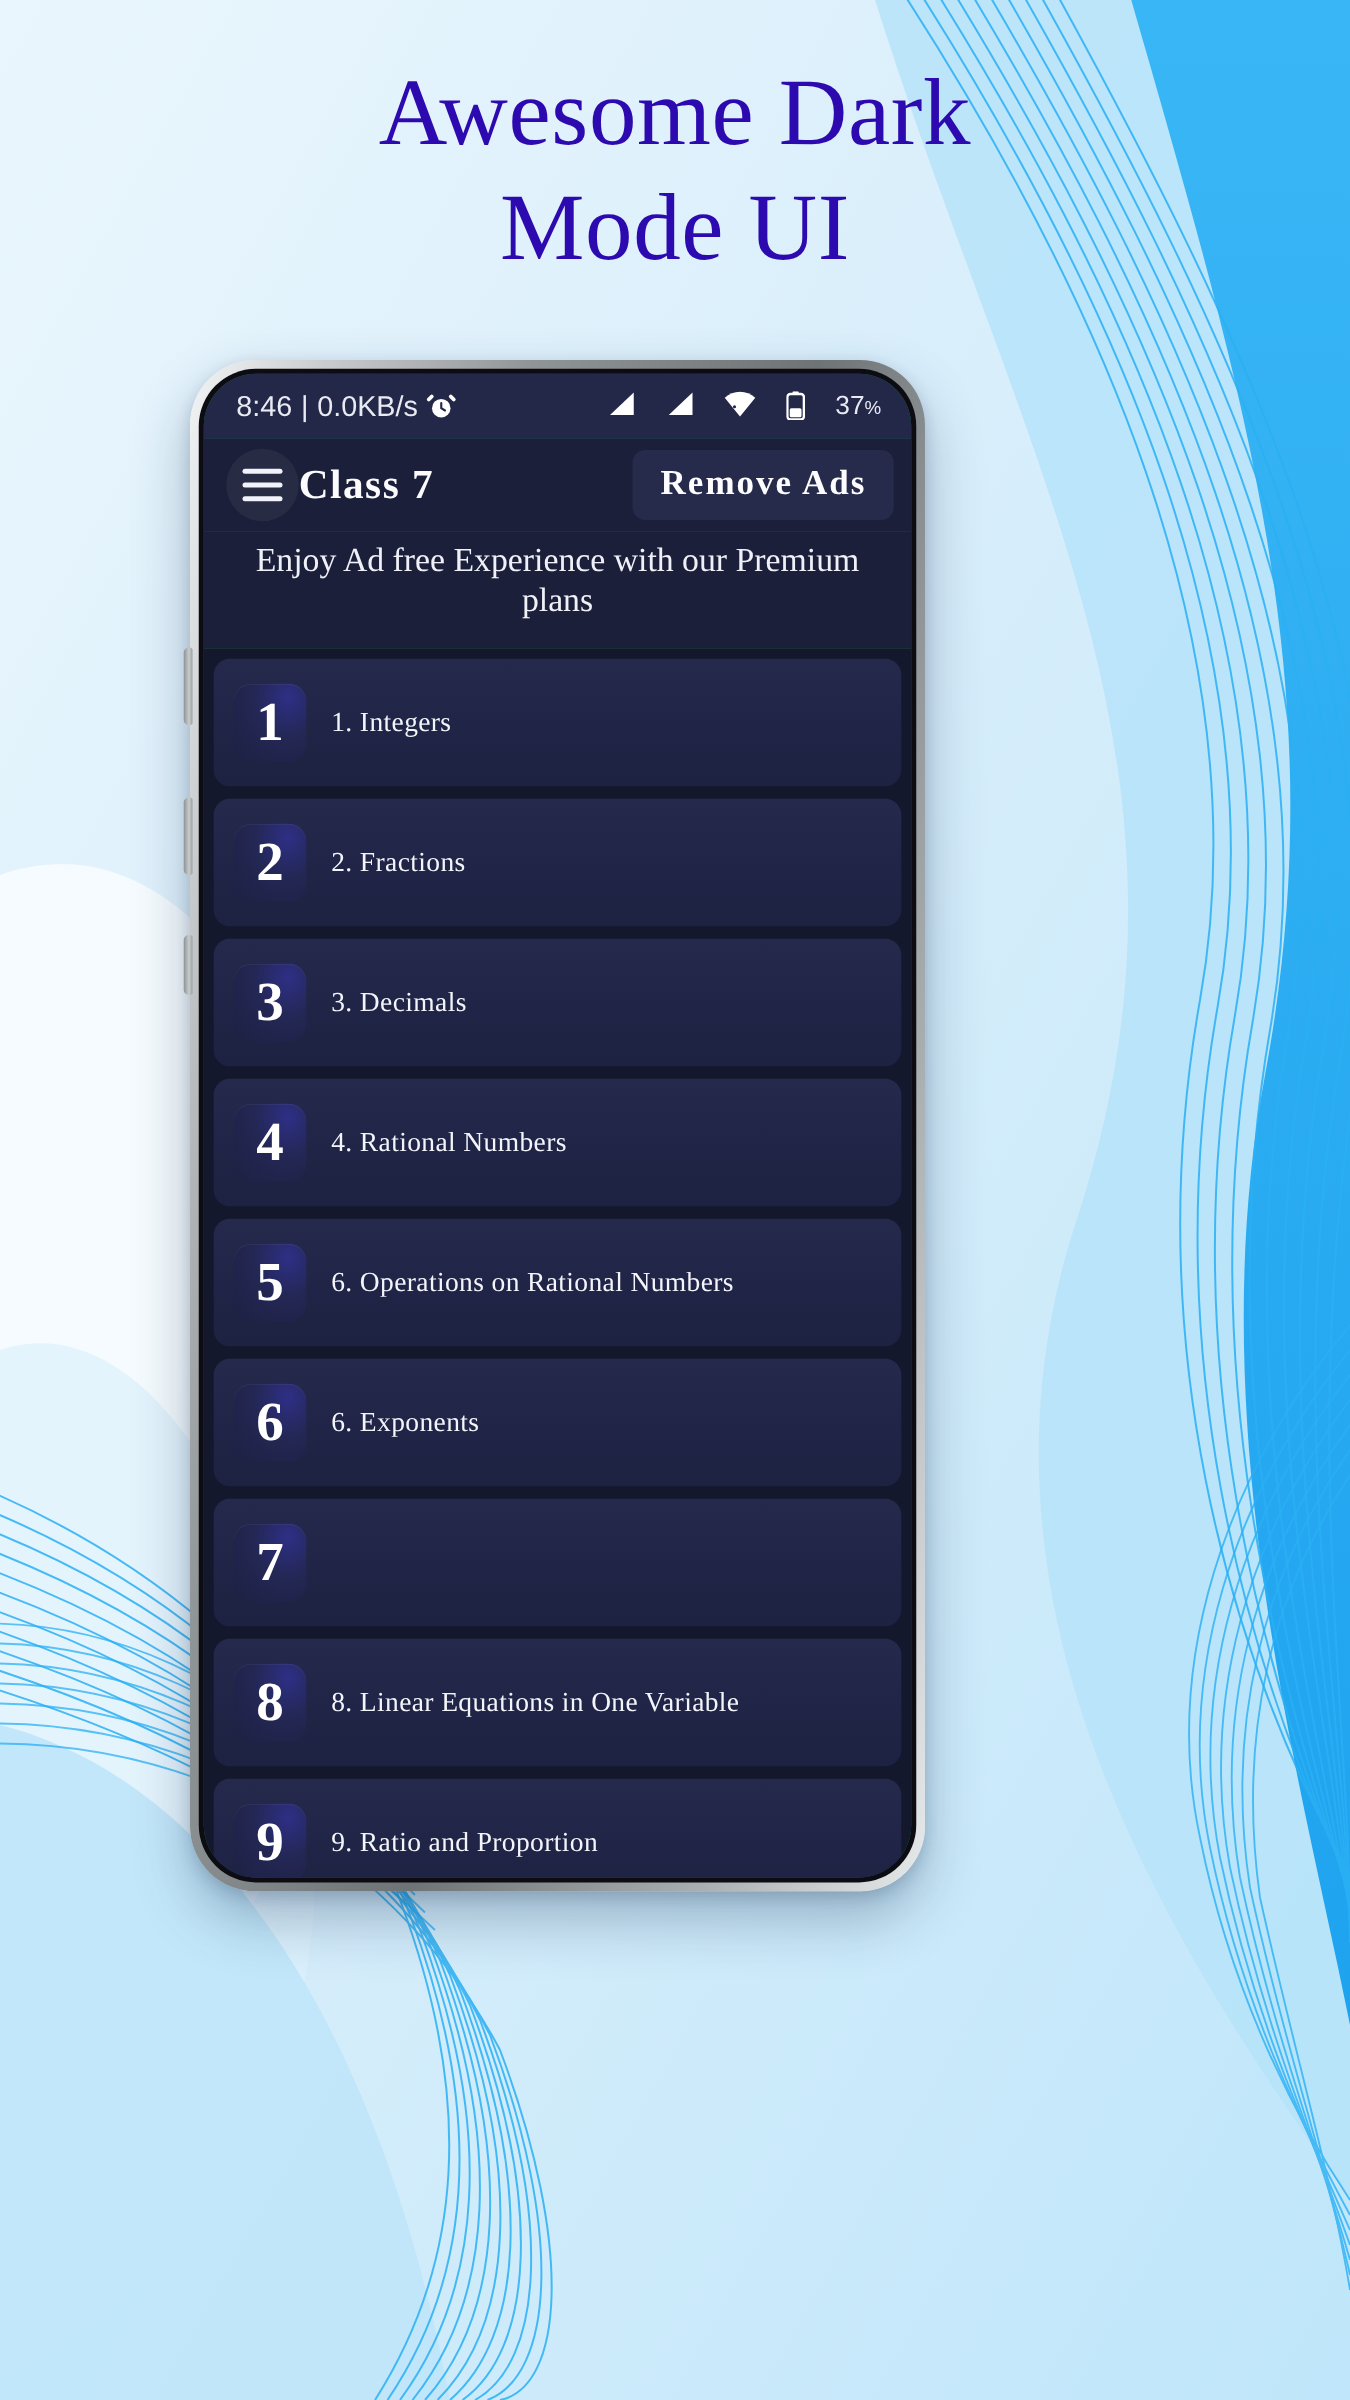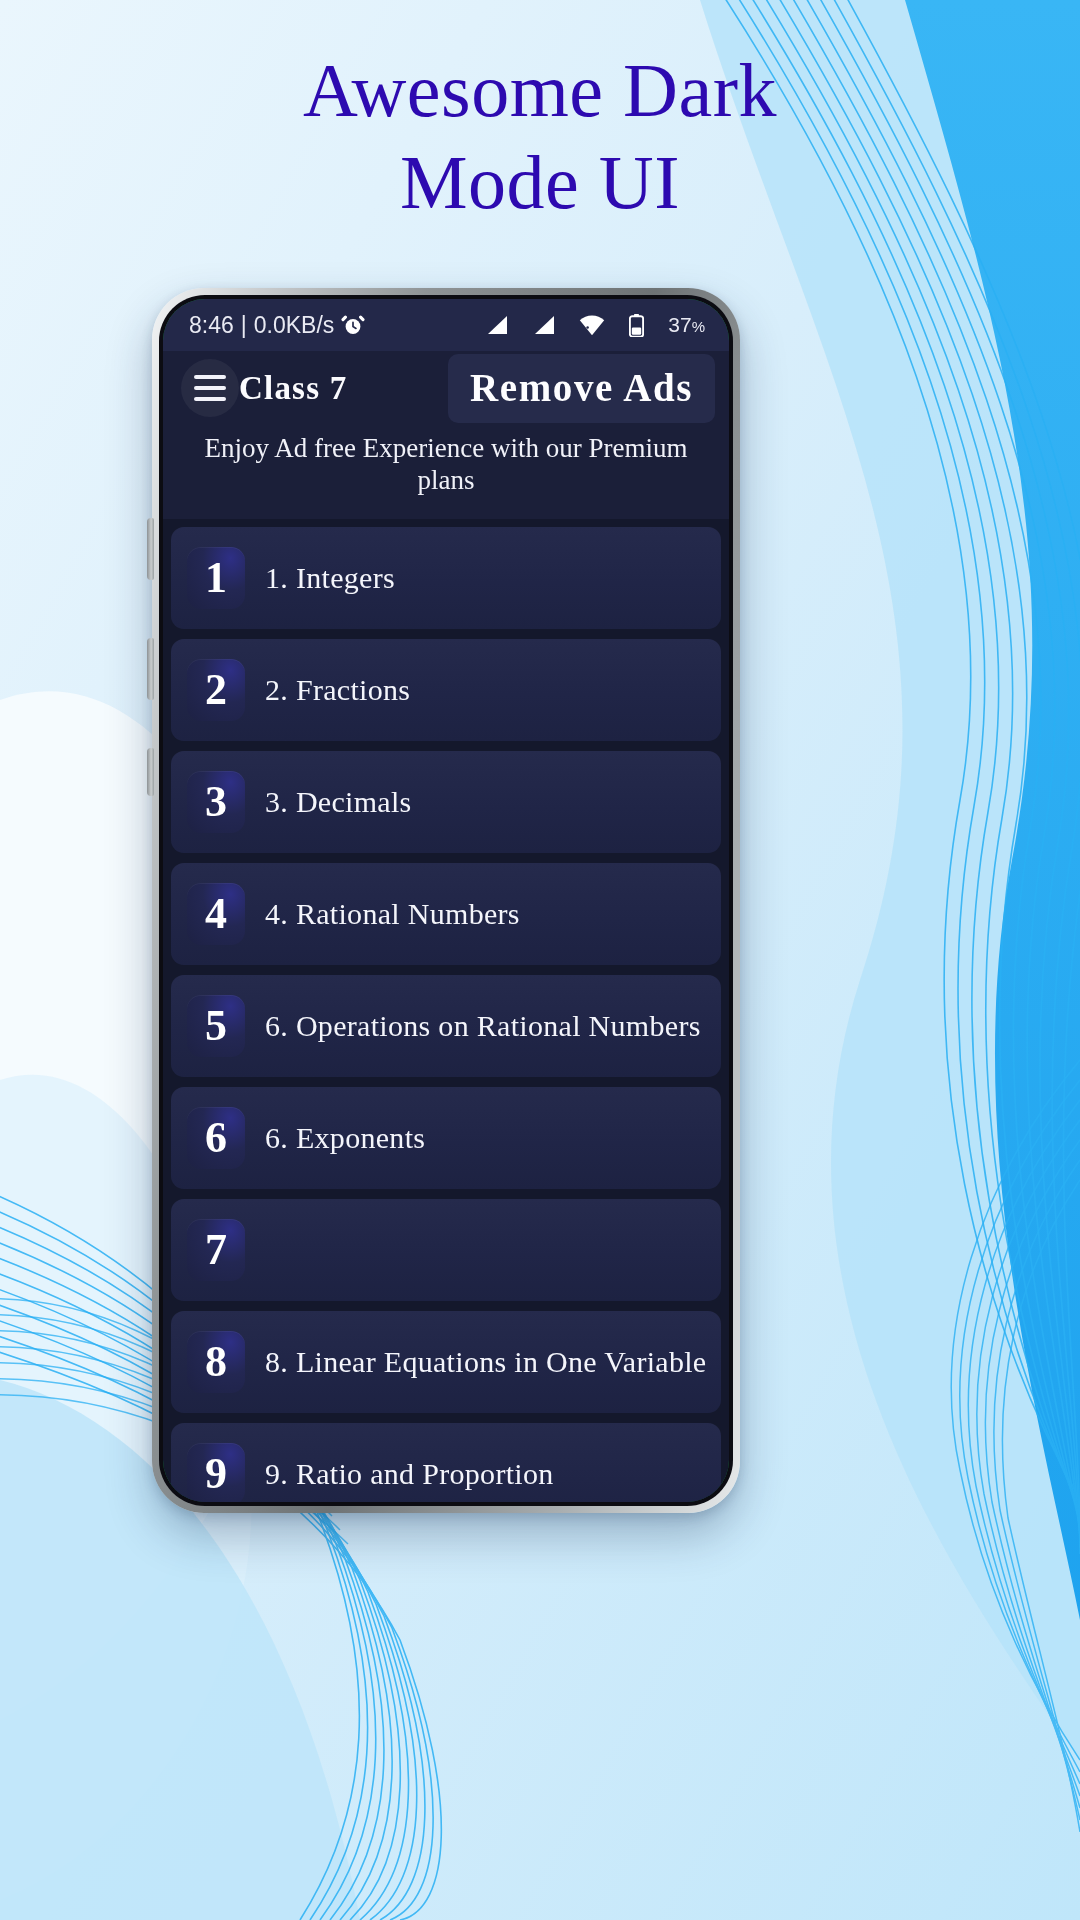--- a/index.html
+++ b/index.html
@@ -65,21 +65,21 @@
   #statusbar {
     height:52px; flex:0 0 52px;
     background:#232849;
     display:flex; align-items:center;
     padding:0 24px 0 26px;
     color:#e9eaf3;
     font-size:23px;
     font-family:"Liberation Sans", sans-serif;
   }
   #status-left { display:flex; align-items:center; gap:7px; white-space:nowrap; }
-  #status-right { margin-left:auto; display:flex; align-items:center; gap:24px; }
+  #status-right { margin-left:auto; display:flex; gap:24px; }
   .sig { display:block; }
   .batt-pct { font-size:21px; }
   .batt-pct .pct { font-size:15px; }
 
   
   #appbar {
     flex:0 0 74px;
     background:#1b1f39;
     display:flex; align-items:center;
     padding:0 14px 0 18px;
@@ -93,21 +93,21 @@
   }
   #menu-btn span { display:block; width:32px; height:4px; border-radius:2px; background:#f2f3fa; }
   #app-title {
     color:#fbfbfe; font-size:33px; font-weight:bold;
     letter-spacing:1.2px; white-space:nowrap;
   }
   #remove-ads {
     margin-left:auto;
     background:#262b4b;
     color:#fdfdff;
-    font-size:39px; font-weight:bold;
+    font-size:28px; font-weight:bold;
     letter-spacing:1.6px;
     padding:11px 22px 13px;
     border-radius:10px;
     white-space:nowrap;
     cursor:pointer;
   }
 
   
   #promo-strip {
     flex:0 0 auto;
@@ -142,21 +142,21 @@
     background:radial-gradient(ellipse at 75% 18%, #2e2f86 0%, #232753 45%, #1d2143 100%);
     display:flex; align-items:center; justify-content:center;
     color:#ffffff;
     font-size:44px; font-weight:bold;
     line-height:1;
     box-shadow:inset 0 1px 0 rgba(255,255,255,.05);
   }
   .ch-label {
     margin-left:20px;
     color:#f4f5fb;
-    font-size:30px;
+    font-size:22px;
     letter-spacing:.3px;
     white-space:nowrap;
   }
 </style>
 </head>
 <body>
 
 <div id="bg">
   <svg viewBox="0 0 1080 1920" preserveAspectRatio="none">
     <defs>

